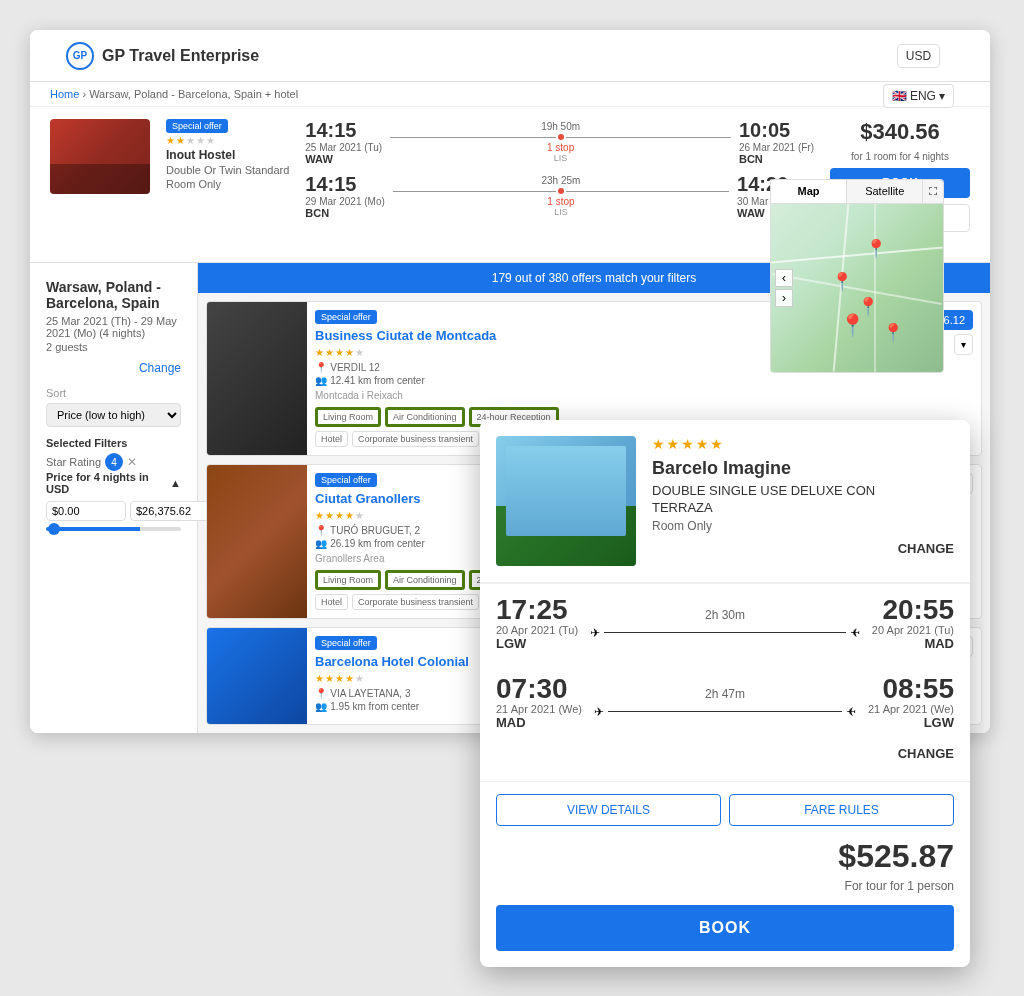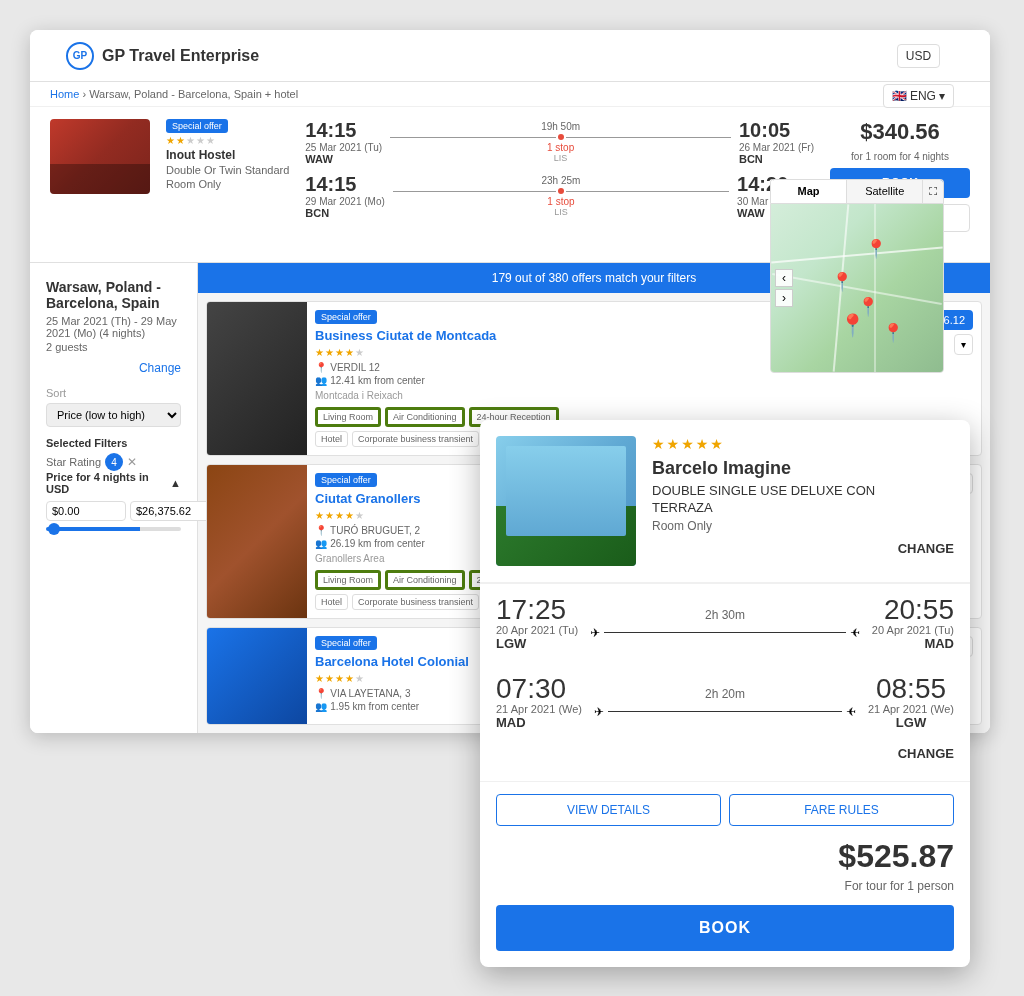--- a/index.html
+++ b/index.html
@@ -596,21 +596,21 @@
     .overlay-flight-row {
       display: flex;
       align-items: center;
       padding: 12px 0;
     }
     .overlay-time-group {
       min-width: 80px;
     }
     .overlay-time {
       font-size: 28px;
-      font-weight: normal;
+      font-weight: bold;
       color: #333;
       line-height: 1;
     }
     .overlay-date {
       font-size: 11px;
       color: #666;
     }
     .overlay-airport {
       font-size: 13px;
       font-weight: bold;
@@ -1018,28 +1018,28 @@
       </div>
     </div>
 
     <div class="overlay-flight-row">
       <div class="overlay-time-group">
         <div class="overlay-time">07:30</div>
         <div class="overlay-date">21 Apr 2021 (We)</div>
         <div class="overlay-airport">MAD</div>
       </div>
       <div class="overlay-flight-middle">
-        <div class="overlay-duration">2h 20m</div>
+        <div class="overlay-duration">2h 47m</div>
         <div class="overlay-flight-line">
           <span style="font-size:12px;">✈</span>
           <div class="overlay-line-seg"></div>
           <span style="font-size:12px;transform:scaleX(-1);display:inline-block;">✈</span>
         </div>
       </div>
-      <div class="overlay-time-group" style="text-align:center;">
+      <div class="overlay-time-group" style="text-align:right;">
         <div class="overlay-time">08:55</div>
         <div class="overlay-date">21 Apr 2021 (We)</div>
         <div class="overlay-airport">LGW</div>
       </div>
     </div>
 
     <div class="overlay-change-link">CHANGE</div>
   </div>
 
   <div class="overlay-bottom">

